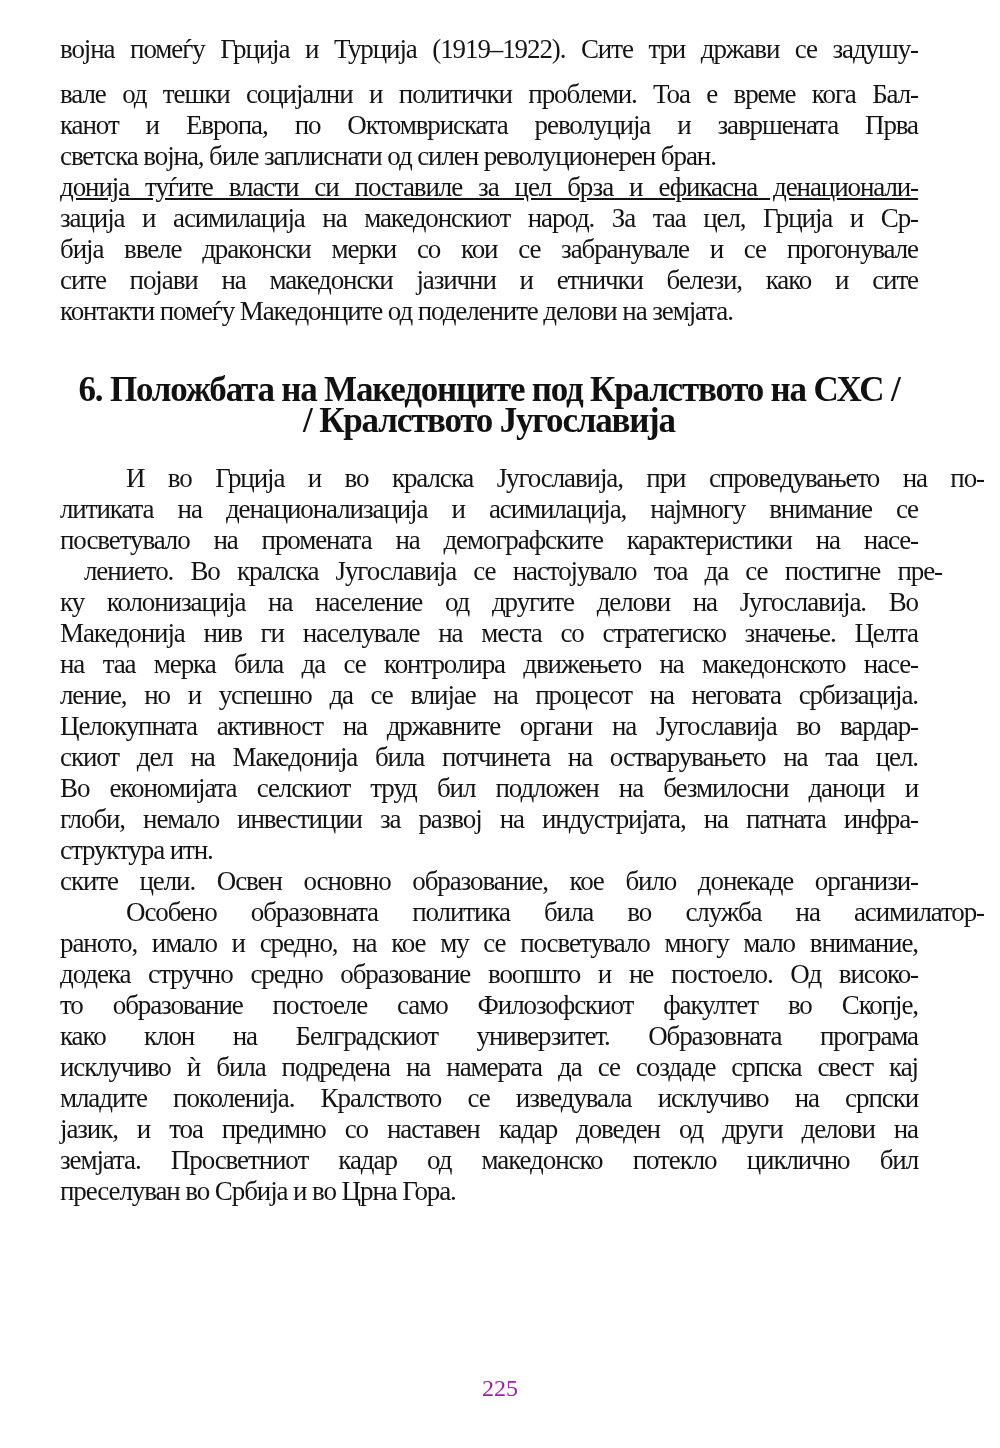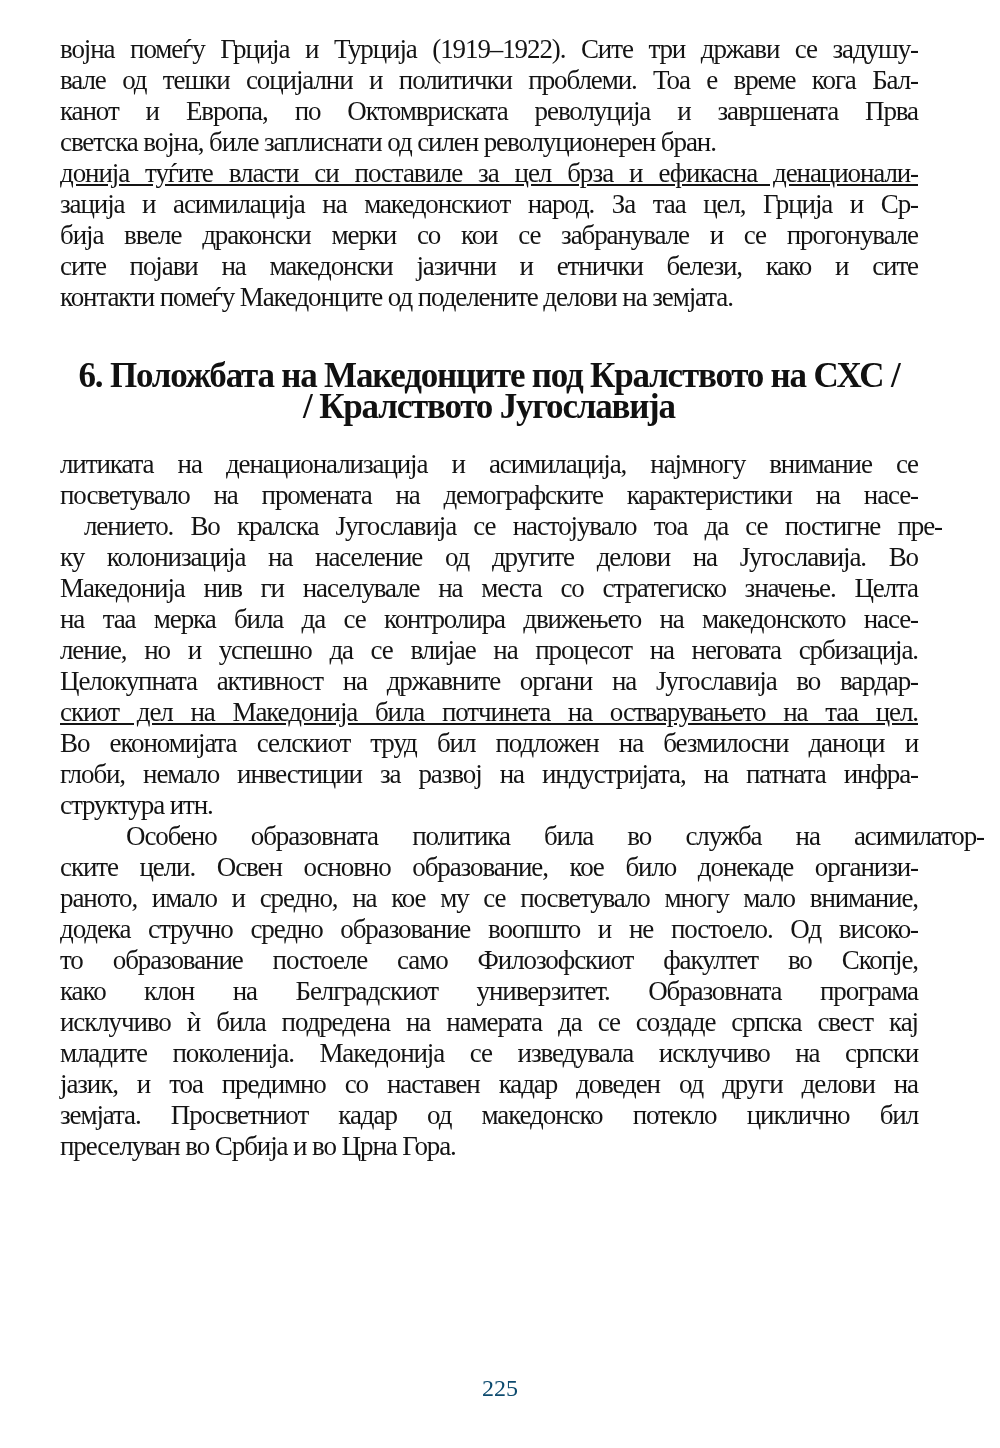--- a/index.html
+++ b/index.html
@@ -31,72 +31,73 @@
     text-align: center;
     letter-spacing: -1.2px;
     color: #111;
   }
   .gap-after-heading { height: 27px; }
   .squeeze { letter-spacing: -1.1px; word-spacing: 0px; }
   .pagenum {
     position: absolute; left: 0; width: 1000px; top: 1375px;
     text-align: center;
     font-family: "Liberation Serif", "DejaVu Serif", serif;
-    font-size: 24px; color: #0c4a6e;
+    font-size: 24px; color: #a21caf;
   }
 </style>
 </head>
 <body>
 
 <div class="page">
   <div id="intro">
       <div class="para">
         <span class="line squeeze" style="display: block; width: 858px; text-align-last: justify;">војна помеѓу Грција и Турција (1919–1922). Сите три држави се задушу-</span>
-        <span class="line squeeze" style="display: block; width: 858px; text-align-last: justify;">вале од тешки социјални и политички проблеми. Тоа е време кога Бал-</span>
+        <span class="line squeeze" style="display: block; width: 858px; text-align-last: justify; margin-top: 14px;">вале од тешки социјални и политички проблеми. Тоа е време кога Бал-</span>
         <span class="line squeeze" style="display: block; width: 858px; text-align-last: justify;">канот и Европа, по Октомвриската револуција и завршената Прва</span>
         <span class="line squeeze last" style="display: block; width: 858px; text-align-last: left;">светска војна, биле заплиснати од силен револуционерен бран.</span>
       </div>
       <div class="para">
         <span class="line squeeze" style="display: block; width: 858px; text-align-last: justify; text-decoration: underline;">донија туѓите власти си поставиле за цел брза и ефикасна денационали-</span>
         <span class="line squeeze" style="display: block; width: 858px; text-align-last: justify;">зација и асимилација на македонскиот народ. За таа цел, Грција и Ср-</span>
         <span class="line squeeze" style="display: block; width: 858px; text-align-last: justify;">бија ввеле драконски мерки со кои се забранувале и се прогонувале</span>
         <span class="line squeeze" style="display: block; width: 858px; text-align-last: justify;">сите појави на македонски јазични и етнички белези, како и сите</span>
         <span class="line squeeze last" style="display: block; width: 858px; text-align-last: left;">контакти помеѓу Македонците од поделените делови на земјата.</span>
       </div>
     </div>
   <div class="gap-heading"></div>
   <div class="heading">
     <div>6. Положбата на Македонците под Кралството на СХС /</div>
     <div>/ Кралството Југославија</div>
   </div>
   <div class="gap-after-heading"></div>
   <div id="section">
       <div class="para">
+        <span class="line squeeze indent" style="display: block; width: 858px; text-align-last: justify;">И во Грција и во кралска Југославија, при спроведувањето на по-</span>
         <span class="line squeeze" style="display: block; width: 858px; text-align-last: justify;">литиката на денационализација и асимилација, најмногу внимание се</span>
         <span class="line squeeze" style="display: block; width: 858px; text-align-last: justify;">посветувало на промената на демографските карактеристики на насе-</span>
         <span class="line squeeze" style="display: block; width: 858px; text-align-last: justify; margin-left: 24px;">лението. Во кралска Југославија се настојувало тоа да се постигне пре-</span>
         <span class="line squeeze" style="display: block; width: 858px; text-align-last: justify;">ку колонизација на население од другите делови на Југославија. Во</span>
         <span class="line squeeze" style="display: block; width: 858px; text-align-last: justify;">Македонија нив ги населувале на места со стратегиско значење. Целта</span>
         <span class="line squeeze" style="display: block; width: 858px; text-align-last: justify;">на таа мерка била да се контролира движењето на македонското насе-</span>
         <span class="line squeeze" style="display: block; width: 858px; text-align-last: justify;">ление, но и успешно да се влијае на процесот на неговата србизација.</span>
         <span class="line squeeze" style="display: block; width: 858px; text-align-last: justify;">Целокупната активност на државните органи на Југославија во вардар-</span>
-        <span class="line squeeze" style="display: block; width: 858px; text-align-last: justify; text-decoration: underline;">скиот дел на Македонија била потчинета на остварувањето на таа цел.</span>
+        <span class="line squeeze" style="display: block; width: 858px; text-align-last: justify;">скиот дел на Македонија била потчинета на остварувањето на таа цел.</span>
         <span class="line squeeze" style="display: block; width: 858px; text-align-last: justify;">Во економијата селскиот труд бил подложен на безмилосни даноци и</span>
         <span class="line squeeze" style="display: block; width: 858px; text-align-last: justify;">глоби, немало инвестиции за развој на индустријата, на патната инфра-</span>
         <span class="line squeeze last" style="display: block; width: 858px; text-align-last: left;">структура итн.</span>
       </div>
       <div class="para">
+        <span class="line squeeze" style="display: block; width: 858px; text-align-last: justify;">ските цели. Освен основно образование, кое било донекаде организи-</span>
         <span class="line squeeze indent" style="display: block; width: 858px; text-align-last: justify;">Особено образовната политика била во служба на асимилатор-</span>
-        <span class="line squeeze" style="display: block; width: 858px; text-align-last: justify;">ските цели. Освен основно образование, кое било донекаде организи-</span>
         <span class="line squeeze" style="display: block; width: 858px; text-align-last: justify;">раното, имало и средно, на кое му се посветувало многу мало внимание,</span>
         <span class="line squeeze" style="display: block; width: 858px; text-align-last: justify;">додека стручно средно образование воопшто и не постоело. Од високо-</span>
         <span class="line squeeze" style="display: block; width: 858px; text-align-last: justify;">то образование постоеле само Филозофскиот факултет во Скопје,</span>
         <span class="line squeeze" style="display: block; width: 858px; text-align-last: justify;">како клон на Белградскиот универзитет. Образовната програма</span>
         <span class="line squeeze" style="display: block; width: 858px; text-align-last: justify;">исклучиво ѝ била подредена на намерата да се создаде српска свест кај</span>
-        <span class="line squeeze" style="display: block; width: 858px; text-align-last: justify;">младите поколенија. Македонија се изведувала исклучиво на српски</span>
+        <span class="line squeeze" style="display: block; width: 858px; text-align-last: justify;">младите поколенија. Кралството се изведувала исклучиво на српски</span>
         <span class="line squeeze" style="display: block; width: 858px; text-align-last: justify;">јазик, и тоа предимно со наставен кадар доведен од други делови на</span>
         <span class="line squeeze" style="display: block; width: 858px; text-align-last: justify;">земјата. Просветниот кадар од македонско потекло циклично бил</span>
         <span class="line squeeze last" style="display: block; width: 858px; text-align-last: left;">преселуван во Србија и во Црна Гора.</span>
       </div>
     </div>
 </div>
 
 <div class="pagenum">225</div>
 
 </body></html>

